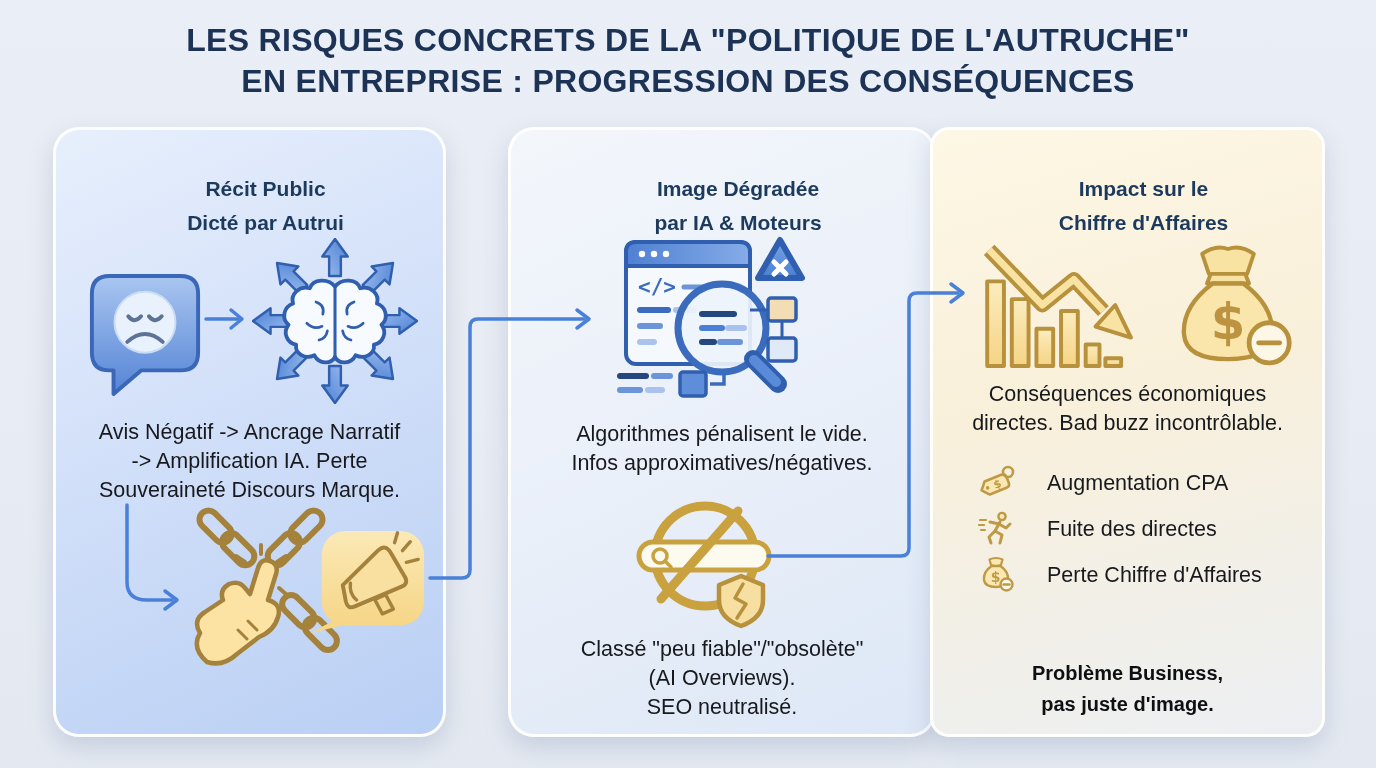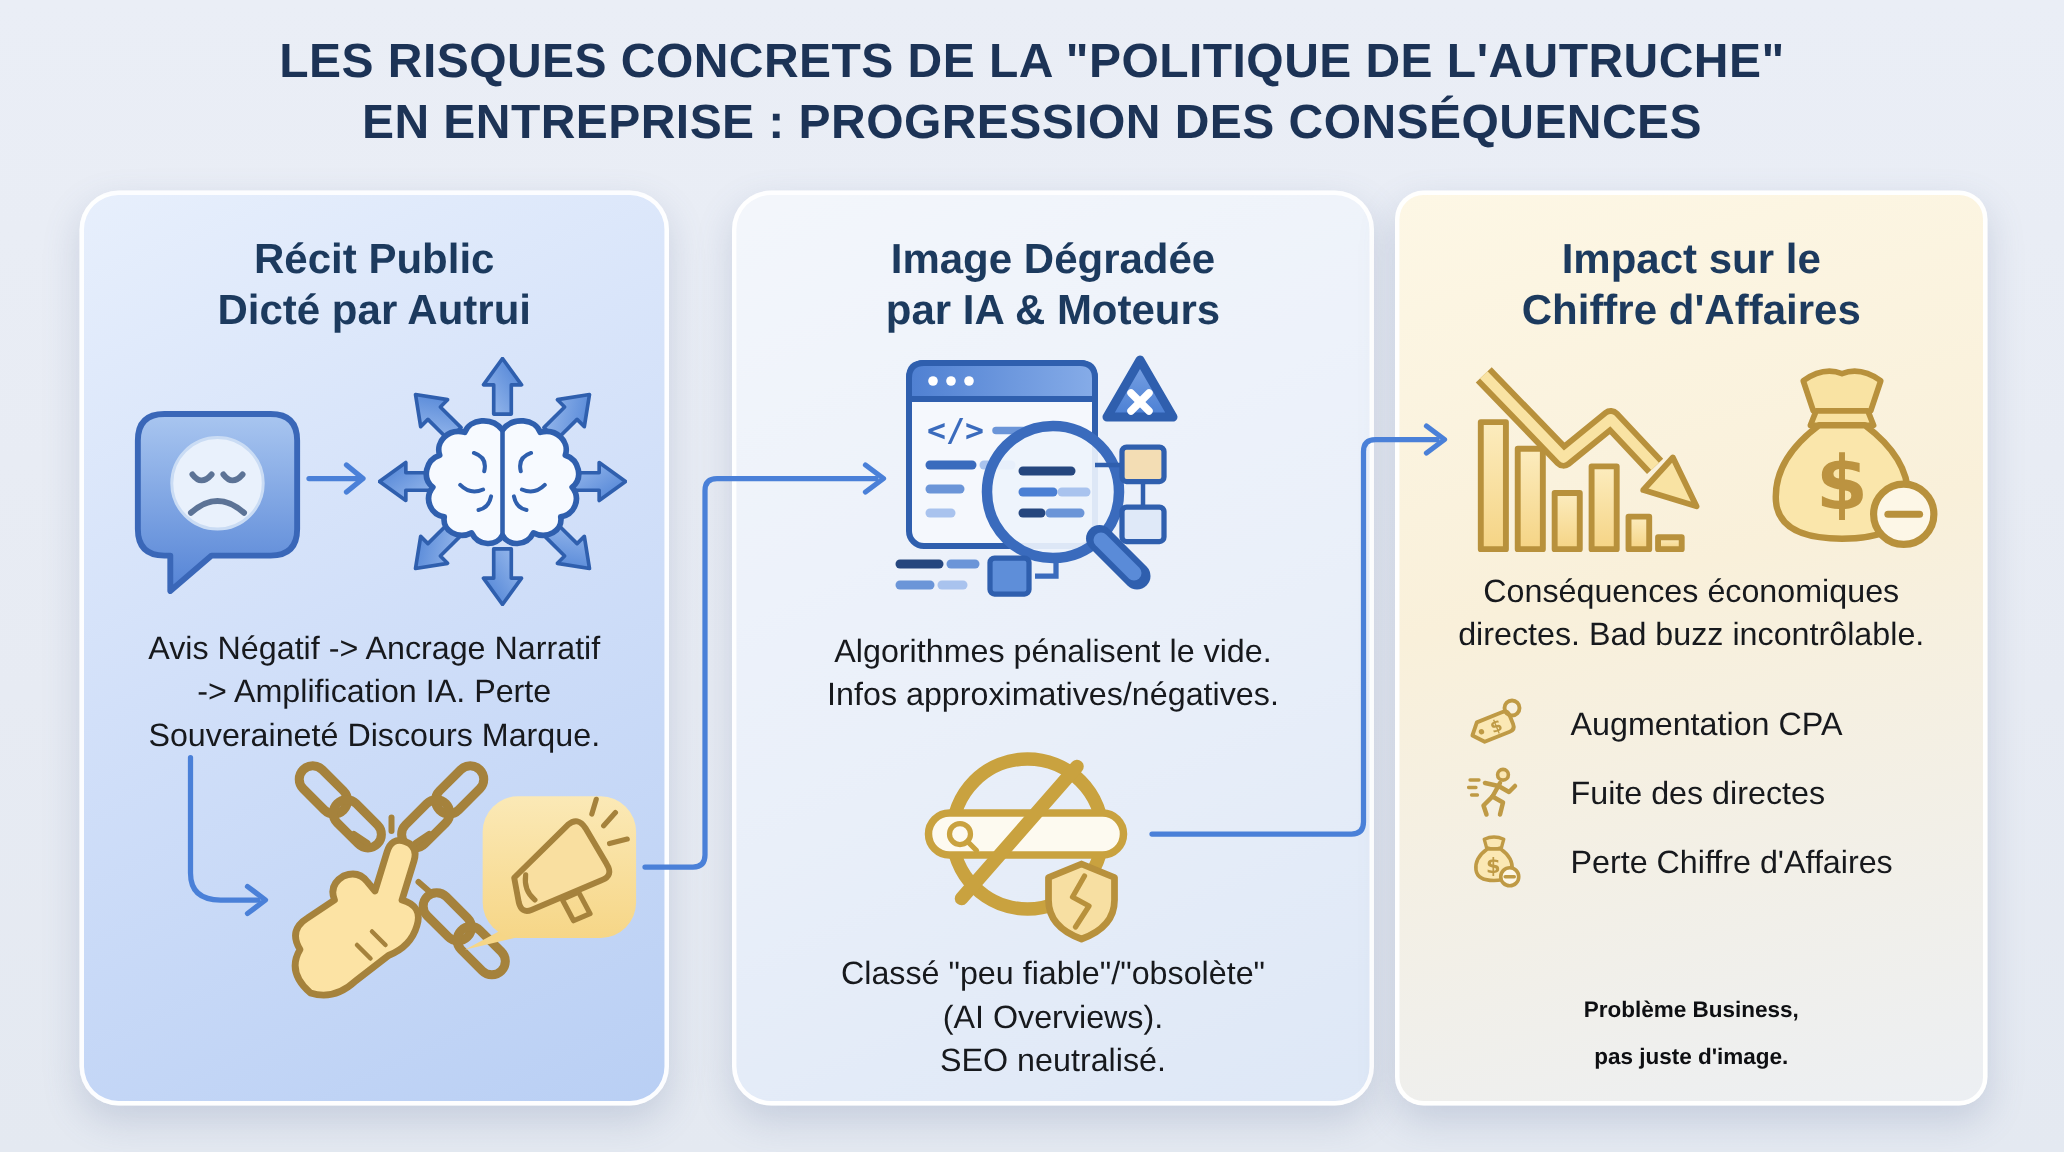--- a/index.html
+++ b/index.html
@@ -11,38 +11,38 @@
   .main-title{
     position:absolute;top:20px;left:0;width:100%;text-align:center;
     color:#1c3356;font-weight:800;font-size:32px;line-height:41px;letter-spacing:.3px;
   }
   .card{
     position:absolute;top:127px;height:610px;border-radius:26px;
     border:3px solid rgba(255,255,255,.95);box-sizing:border-box;
     box-shadow:0 10px 24px rgba(90,110,150,.22);
   }
   .card-1{left:53px;width:393px;background:linear-gradient(155deg,#e7effc 0%,#d2e0f9 45%,#b9cff4 100%);}
-  .card-2{left:488px;width:428px;background:linear-gradient(155deg,#f3f6fb 0%,#e9eff9 55%,#dde7f6 100%);}
+  .card-2{left:508px;width:428px;background:linear-gradient(155deg,#f3f6fb 0%,#e9eff9 55%,#dde7f6 100%);}
   .card-3{left:930px;width:395px;background:linear-gradient(165deg,#fdf7e5 0%,#f9f0da 42%,#ecEFf3 100%);border-radius:19px;}
   .card h2{
-    position:absolute;top:26px;left:0;width:100%;margin:0;text-align:center;
-    font-size:28px;line-height:34px;color:#1c3a5e;font-weight:bold;
+    position:absolute;top:26px;left:0;width:100%;margin:16px;text-align:center;
+    font-size:21px;line-height:34px;color:#1c3a5e;font-weight:bold;
   }
   .body-text{
     position:absolute;left:0;width:100%;text-align:center;
     font-size:21.5px;line-height:29px;color:#17191d;
   }
   .abs{position:absolute;}
   .list{position:absolute;left:44px;top:330px;}
   .list-row{display:flex;align-items:center;height:46px;}
   .list-row .li-icon{width:40px;height:40px;flex:0 0 40px;display:flex;align-items:center;justify-content:center;}
   .list-row .li-label{margin-left:30px;font-size:21.5px;color:#17191d;}
   .footer-strong{
     position:absolute;left:0;width:100%;top:528px;text-align:center;
-    font-weight:bold;font-size:15px;line-height:31px;color:#0e0f12;
+    font-weight:bold;font-size:20px;line-height:31px;color:#0e0f12;
   }
   svg{display:block;}
   .overlay{position:absolute;left:0;top:0;pointer-events:none;}
 </style>
 </head>
 <body>
 
 <div class="main-title">
   <div>LES RISQUES CONCRETS DE LA "POLITIQUE DE L'AUTRUCHE"</div>
   <div>EN ENTREPRISE : PROGRESSION DES CONSÉQUENCES</div>

